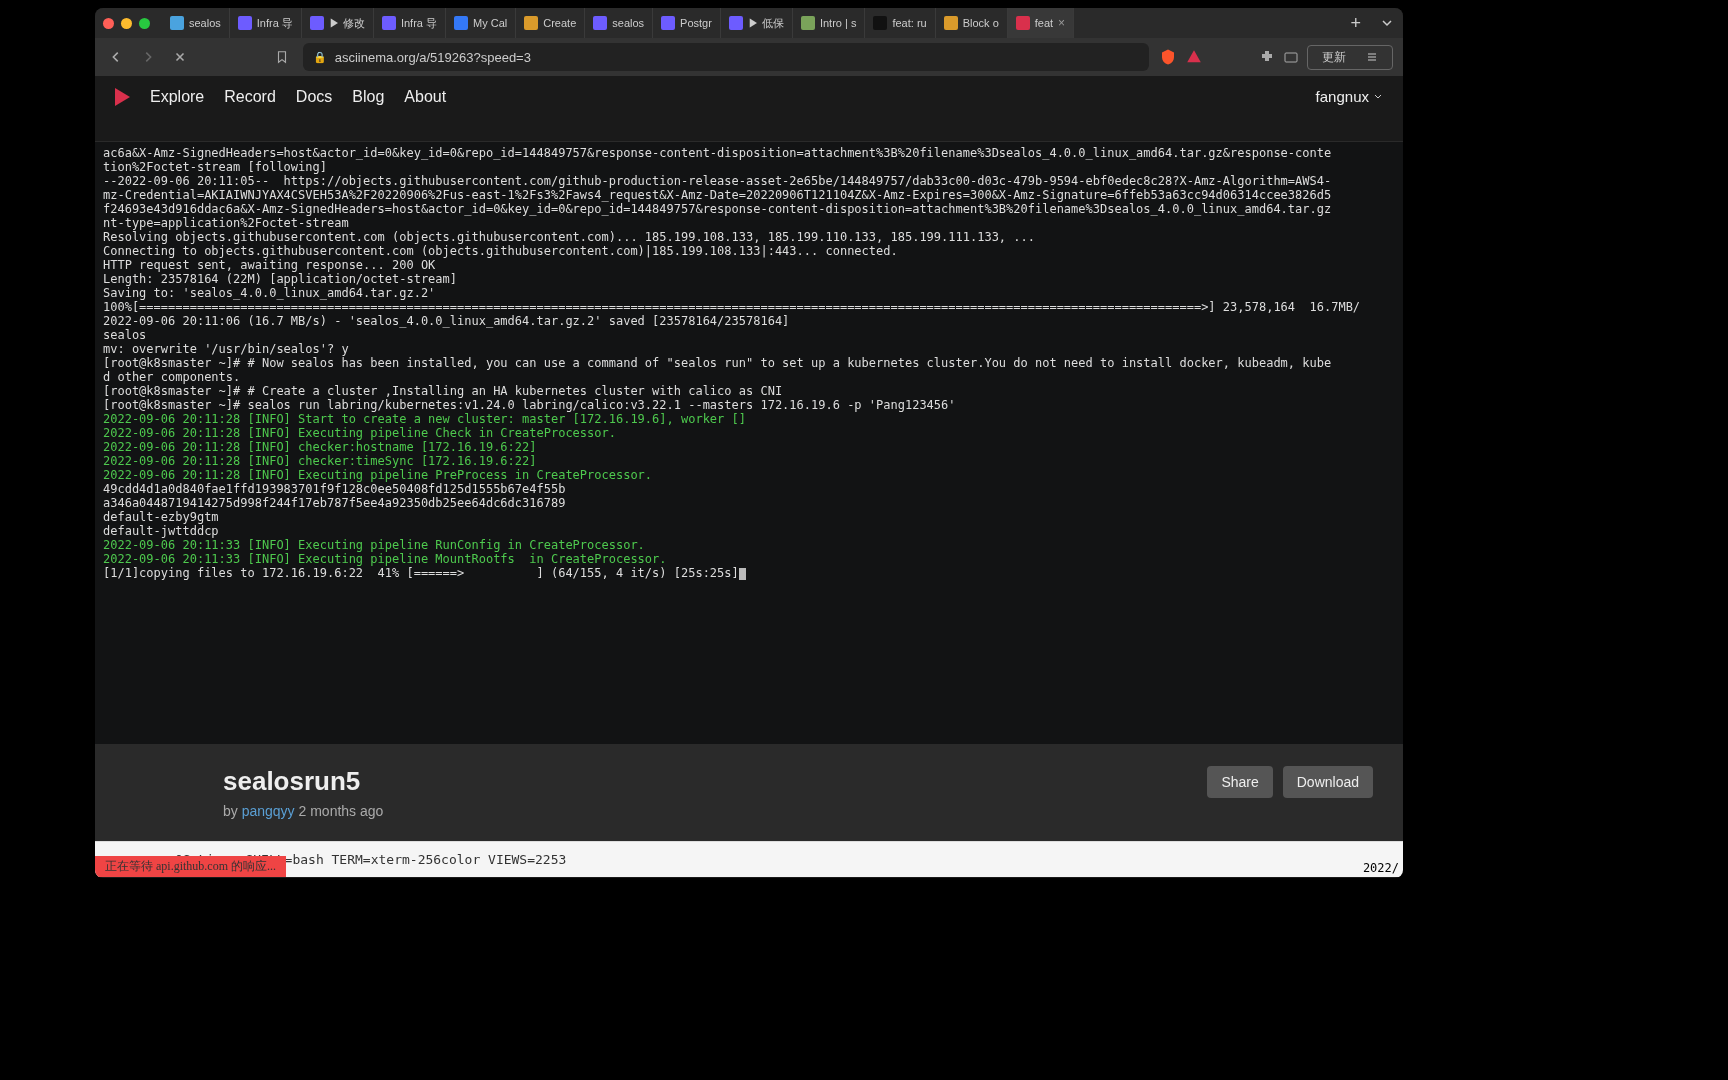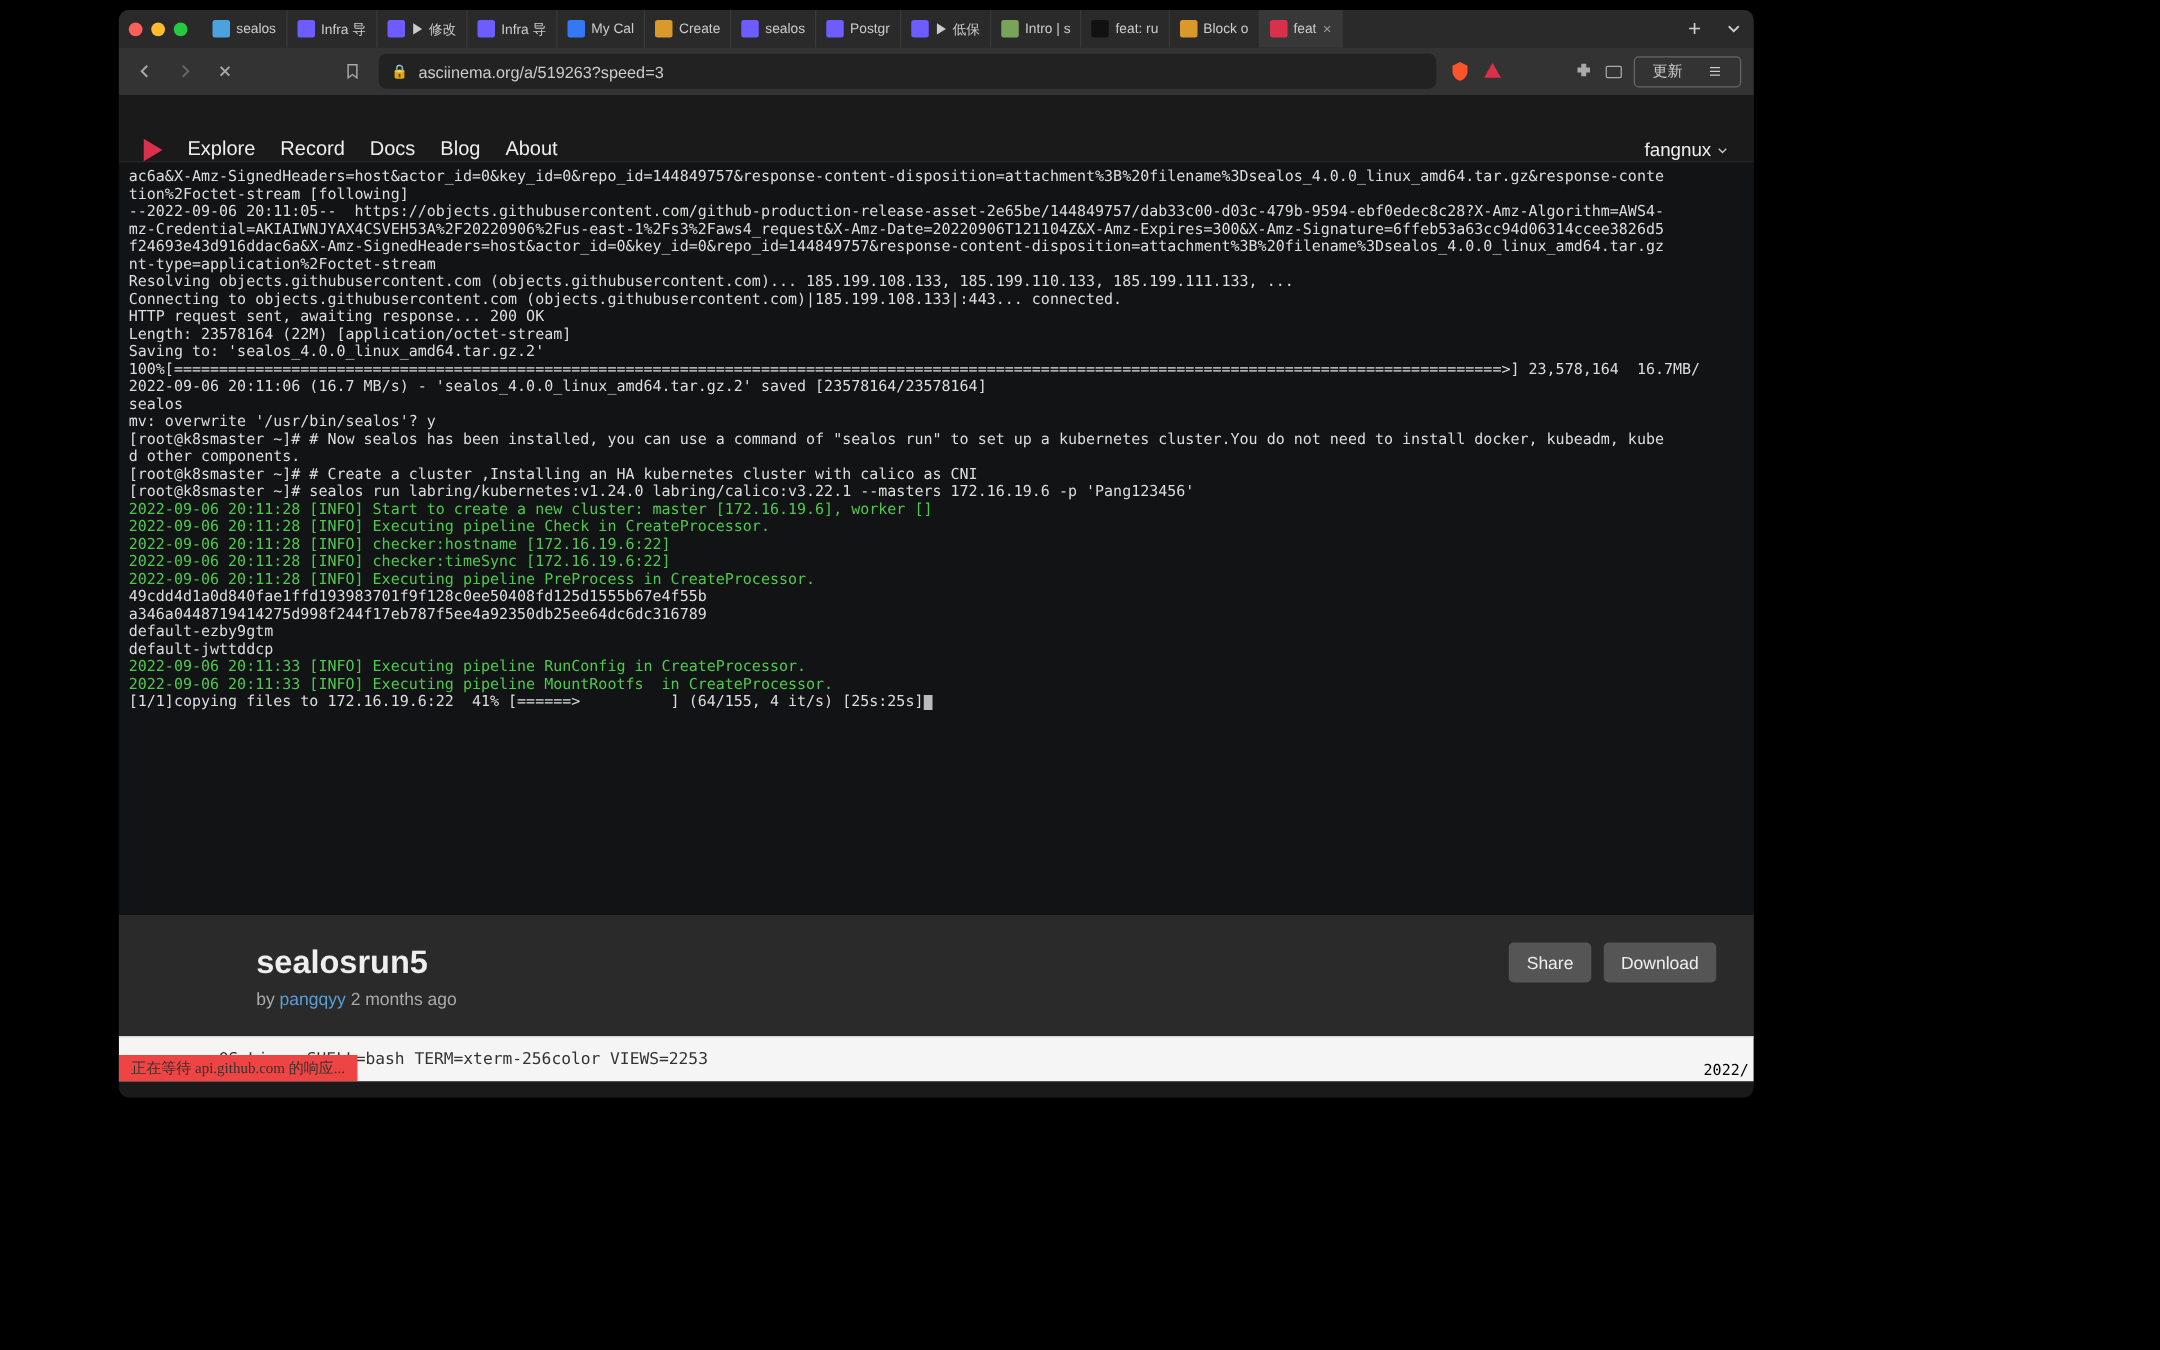--- a/index.html
+++ b/index.html
@@ -89,23 +89,24 @@
   color: #ccc;
   font-size: 12px;
   display: flex;
   align-items: center;
   gap: 20px;
 }
 .site-header {
   height: 54px;
   background: #1a1a1a;
   display: flex;
-  align-items: flex-end;
+  align-items: flex-start;
   padding: 0 20px;
   border-bottom: 1px solid #2a2a2a;
+  margin-top: 12px;
 }
 .site-logo {
   width: 0; height: 0;
   border-top: 9px solid transparent;
   border-bottom: 9px solid transparent;
   border-left: 15px solid #d9304c;
   margin-right: 20px;
 }
 .site-nav { display: flex; gap: 20px; }
 .site-nav a { color: #eee; font-size: 16px; text-decoration: none; }
@@ -123,21 +124,21 @@
 }
 .term-line { white-space: pre; }
 .info-green { color: #4ec94e; }
 .cursor-block { display:inline-block; width:7px; height:12px; background:#bbb; vertical-align: bottom; }
 .meta-section {
   background: #2a2a2a;
   padding: 22px 30px 22px 110px;
   display: flex;
   align-items: flex-start;
 }
-.meta-left { flex: 1; }
+.meta-left { flex: 1; margin-left: 18px; }
 .cast-title { color: #eee; font-size: 26px; font-weight: 600; margin-bottom: 6px; }
 .cast-author { color: #aaa; font-size: 14px; }
 .cast-author a { color: #5a9fd4; text-decoration: none; }
 .meta-buttons { display: flex; gap: 10px; }
 .meta-btn {
   background: #555;
   color: #eee;
   border: none;
   border-radius: 4px;
   padding: 8px 14px;

